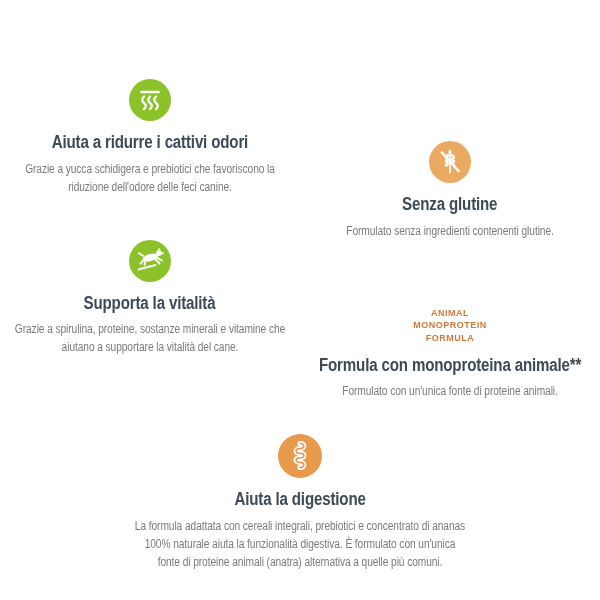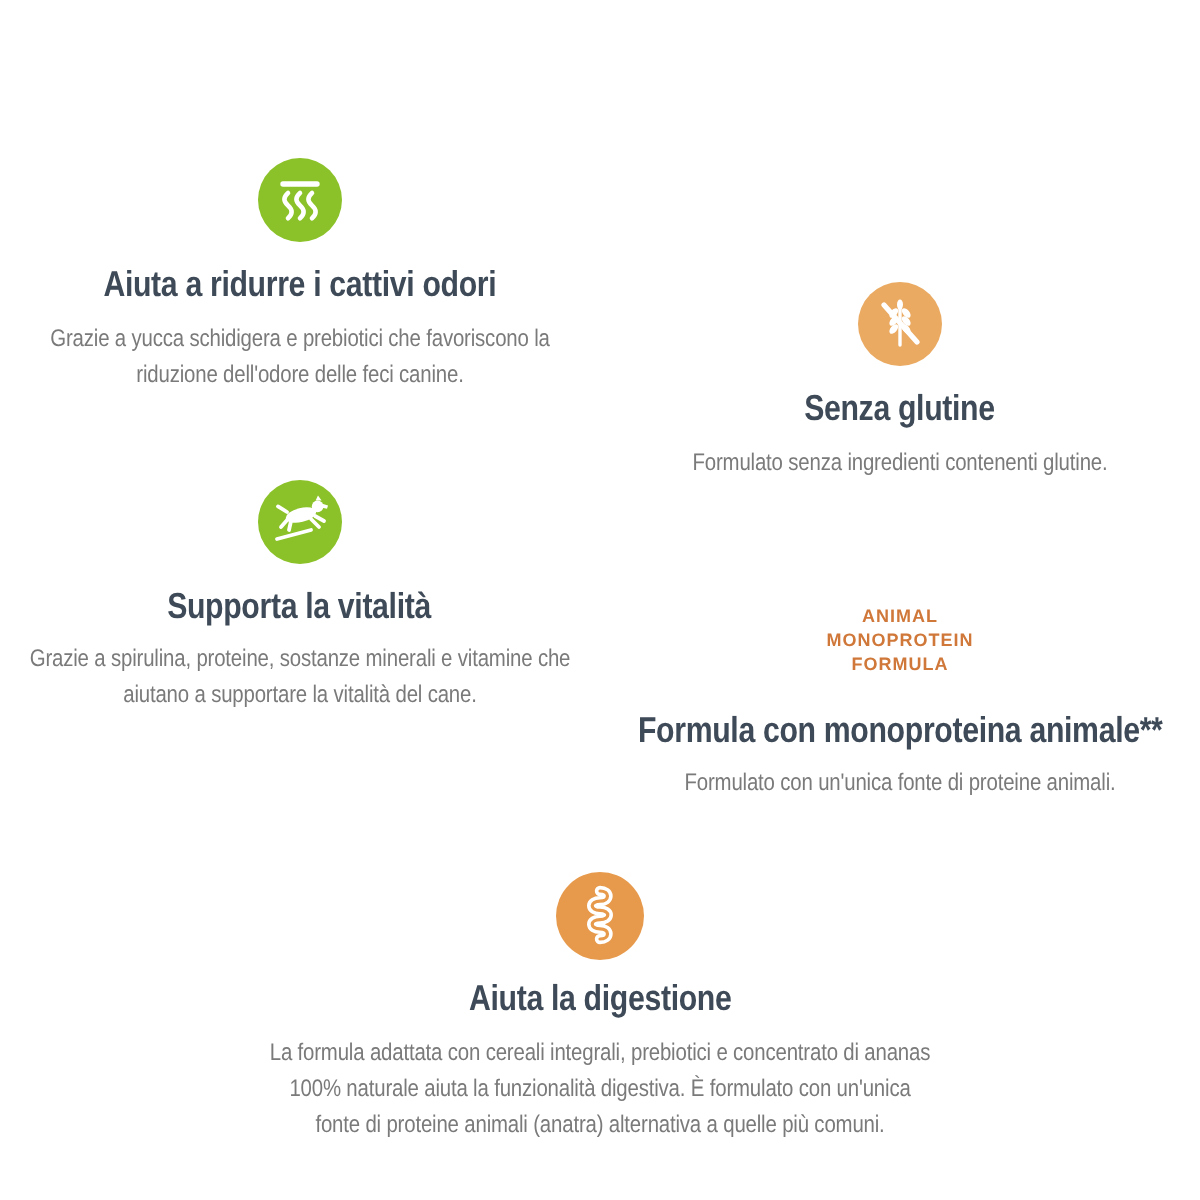--- a/index.html
+++ b/index.html
@@ -22,21 +22,21 @@
     display: flex;
     flex-direction: column;
     align-items: center;
     text-align: center;
   }
   .row2 { margin-top: 62px; }
   .row3 { grid-column: 1 / -1; margin-top: 36px; }
   .icon-area {
     height: 42px;
     display: flex;
-    align-items: flex-start;
+    align-items: flex-end;
     justify-content: center;
     margin-bottom: 11px;
   }
   .icon-area svg { display: block; }
   .feature-title {
     color: #3E4A57;
     font-size: 18px;
     font-weight: bold;
     letter-spacing: -0.2px;
     white-space: nowrap;

